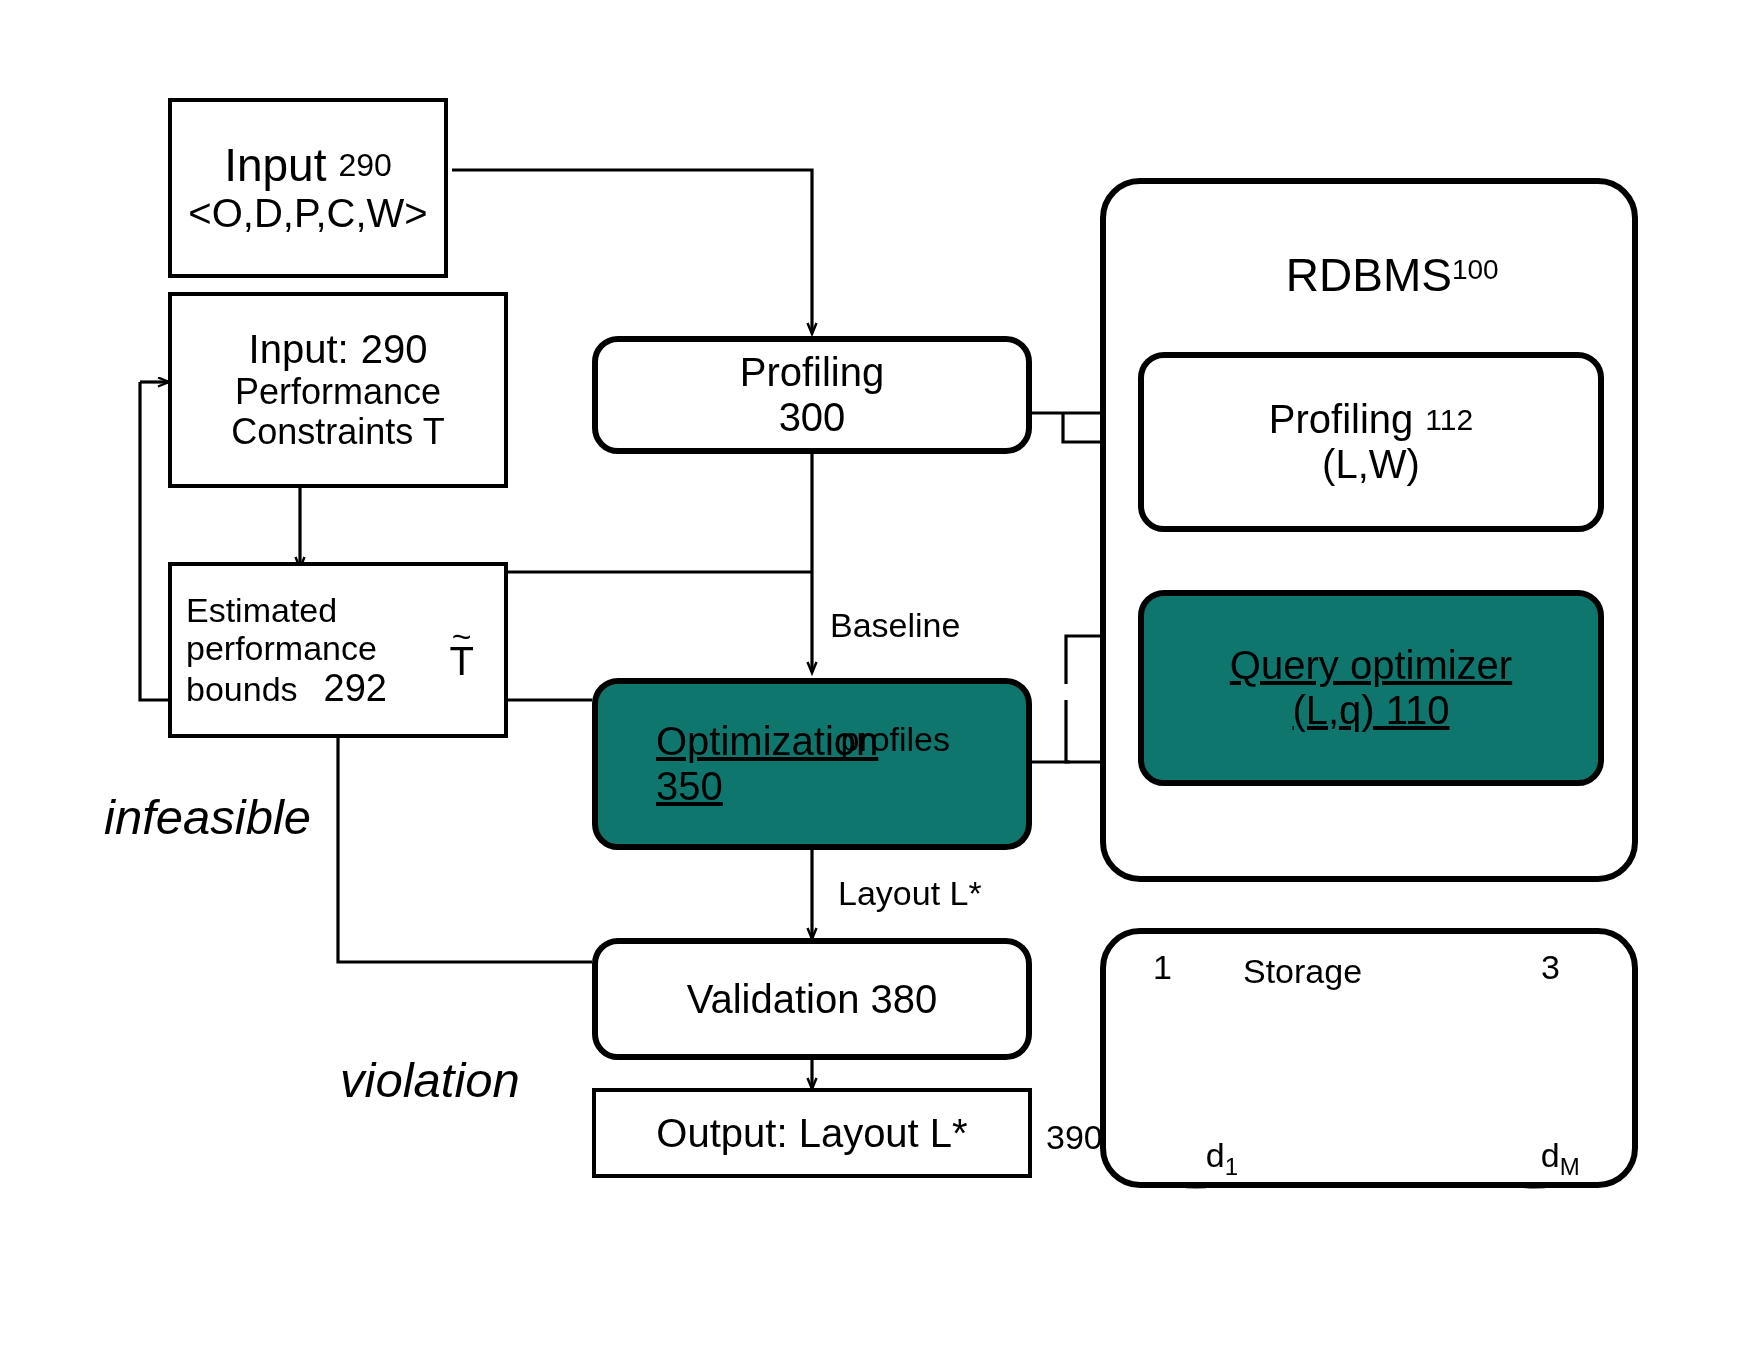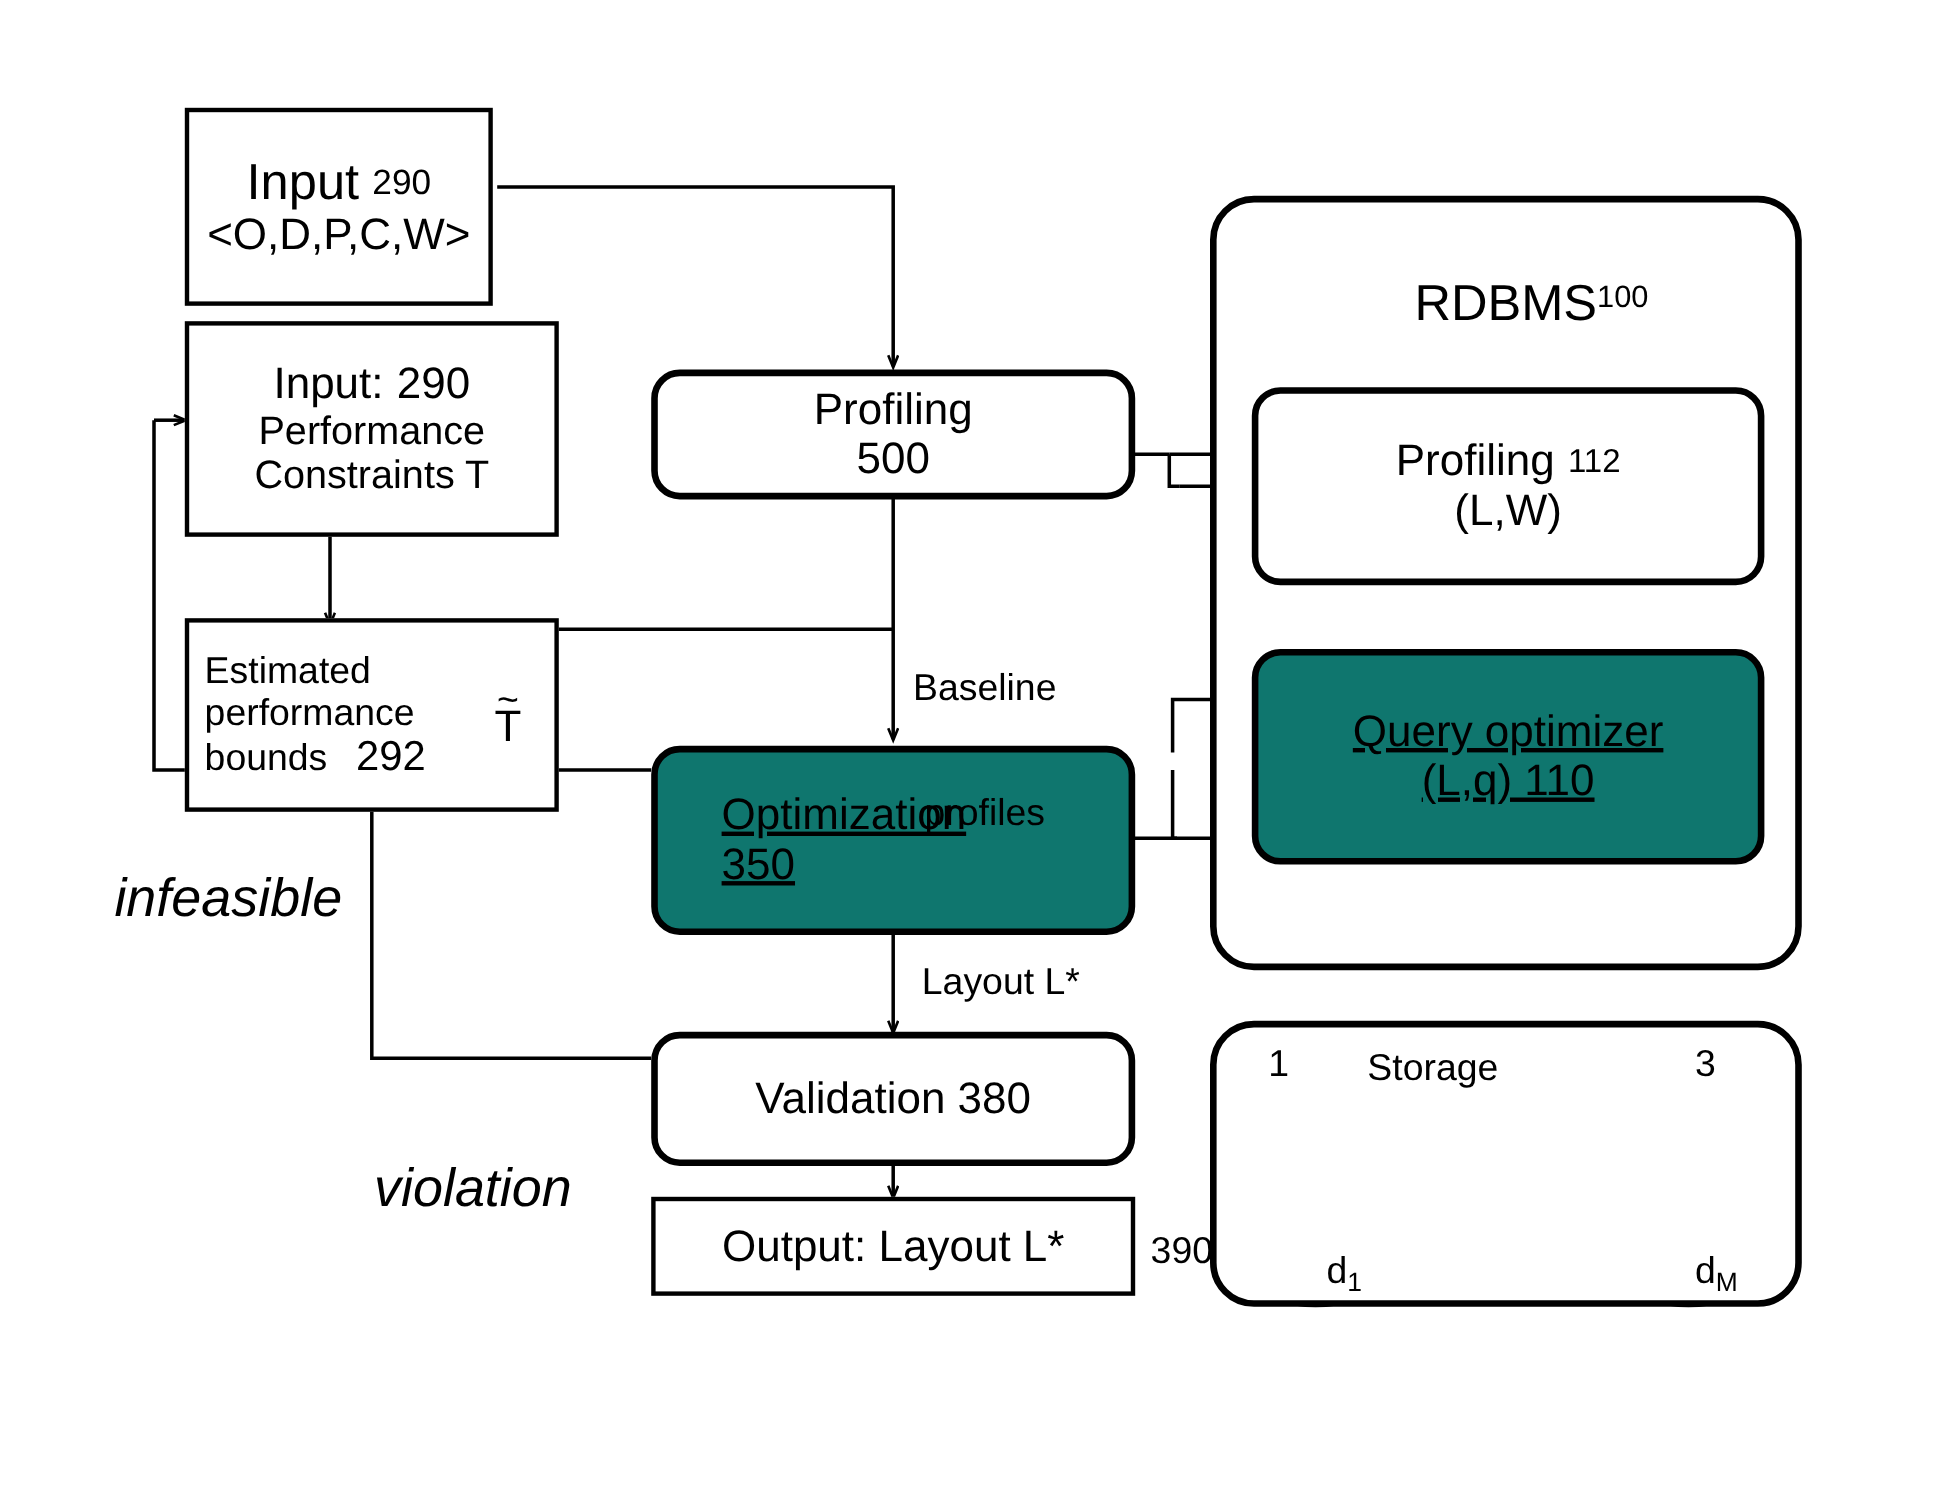--- a/index.html
+++ b/index.html
@@ -210,21 +210,21 @@
       </div>
       <div class="tilde-wrap" style="margin-right:16px;">
         <span class="tld">~</span>
         <span class="t40">T</span>
       </div>
     </div>
   </div>
 
   <div class="node rounded" style="left:592px; top:336px; width:440px; height:118px;">
     <div class="t40">Profiling</div>
-    <div class="t40">500</div>
+    <div class="t40">300</div>
   </div>
 
   <div class="node rounded shaded" style="left:592px; top:678px; width:440px; height:172px; align-items:flex-start; padding-left:58px;">
     <div class="t40">Optimization</div>
     <div class="t40">350</div>
   </div>
 
   <div class="node rounded" style="left:592px; top:938px; width:440px; height:122px;">
     <div class="t40">Validation 380</div>
   </div>

